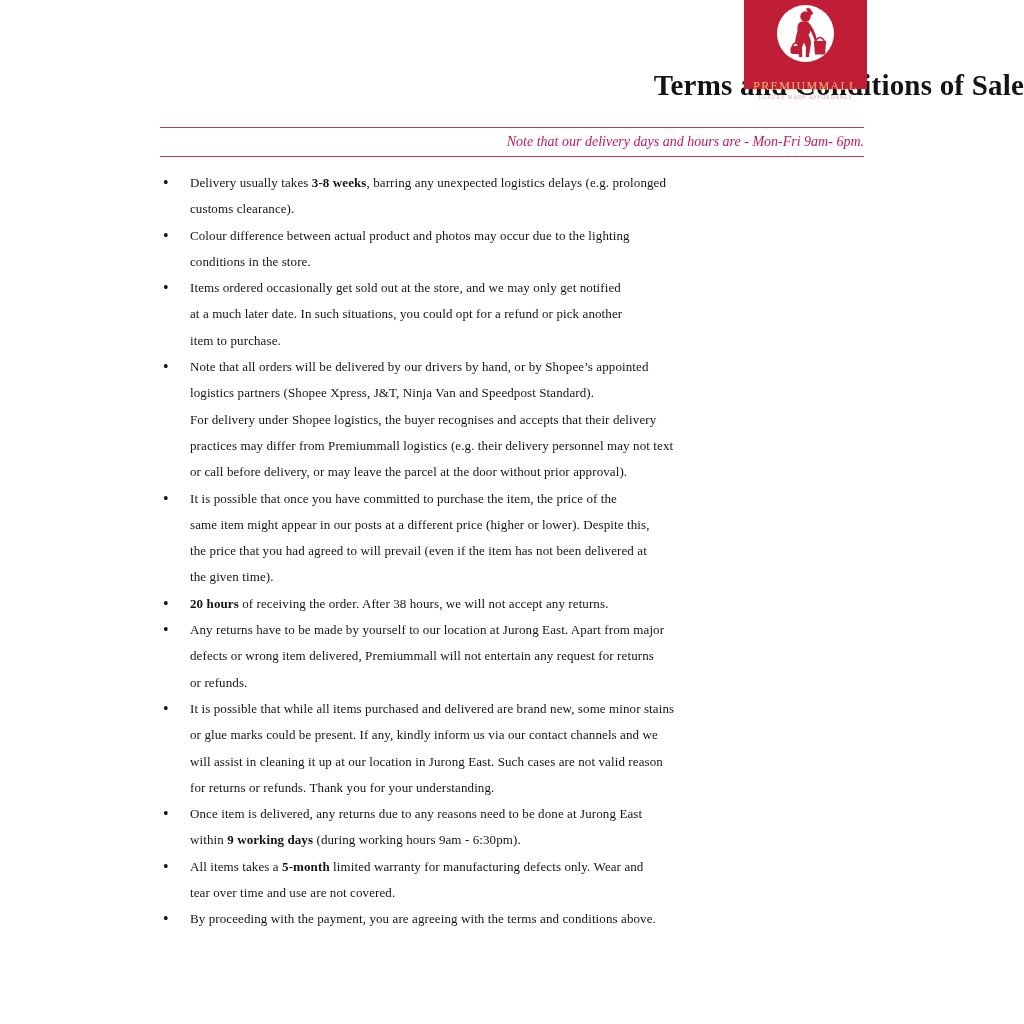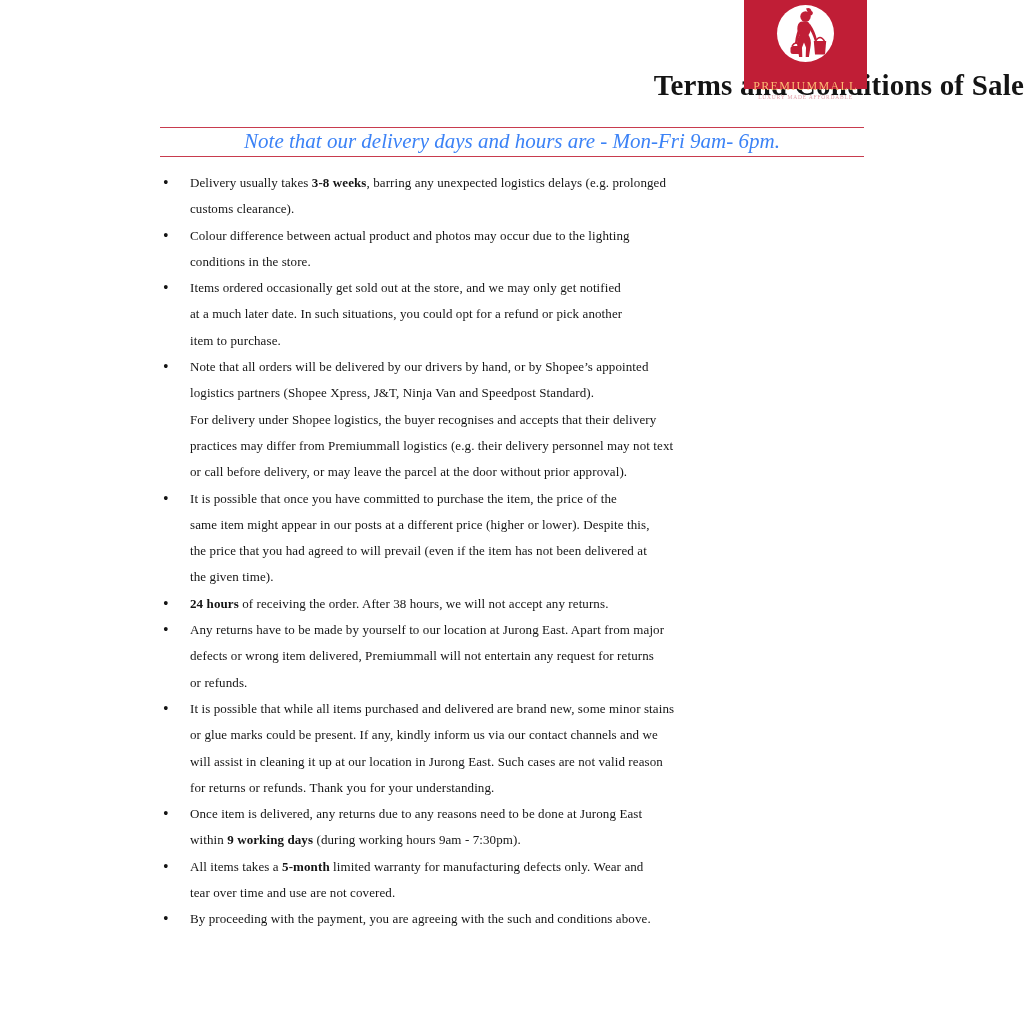--- a/index.html
+++ b/index.html
@@ -43,24 +43,24 @@
     font-size: 29px; line-height: 34px;
     font-weight: bold;
     letter-spacing: 0.2px;
   }
 
   
   .content { margin: 0 160px; }
   .rule { border: 0; border-top: 1.6px solid #C83B4E; margin: 0; }
   .rule-top { margin-top: 25px; }
   .note {
-    color: #3b82f6;
+    color: #be185d;
     font-style: italic;
-    font-size: 21px;
-    text-align: center;
+    font-size: 14px;
+    text-align: right;
     line-height: 27px;
     padding: 0 0 1px 0;
   }
 
   
   ul.terms {
     list-style: none;
     margin: 13px 0 0 0;
     padding: 0;
   }
@@ -154,45 +154,45 @@
         </li>
         <li>
           <span class="bullet-marker">•</span>
           <span class="bullet-text"><span>It is possible that once you have committed to purchase the item, the price of the
 same item might appear in our posts at a different price (higher or lower). Despite this,
 the price that you had agreed to will prevail (even if the item has not been delivered at
 the given time).</span></span>
         </li>
         <li>
           <span class="bullet-marker">•</span>
-          <span class="bullet-text"><b>24 hours</b><span> of receiving the order. After 38 hours, we will not accept any returns.</span></span>
+          <span class="bullet-text"><b>20 hours</b><span> of receiving the order. After 38 hours, we will not accept any returns.</span></span>
         </li>
         <li>
           <span class="bullet-marker">•</span>
           <span class="bullet-text"><span>Any returns have to be made by yourself to our location at Jurong East. Apart from major
 defects or wrong item delivered, Premiummall will not entertain any request for returns
 or refunds.</span></span>
         </li>
         <li>
           <span class="bullet-marker">•</span>
           <span class="bullet-text"><span>It is possible that while all items purchased and delivered are brand new, some minor stains
 or glue marks could be present. If any, kindly inform us via our contact channels and we
 will assist in cleaning it up at our location in Jurong East. Such cases are not valid reason
 for returns or refunds. Thank you for your understanding.</span></span>
         </li>
         <li>
           <span class="bullet-marker">•</span>
           <span class="bullet-text"><span>Once item is delivered, any returns due to any reasons need to be done at Jurong East
-within </span><b>9 working days</b><span> (during working hours 9am - 7:30pm).</span></span>
+within </span><b>9 working days</b><span> (during working hours 9am - 6:30pm).</span></span>
         </li>
         <li>
           <span class="bullet-marker">•</span>
           <span class="bullet-text"><span>All items takes a </span><b>5-month</b><span> limited warranty for manufacturing defects only. Wear and
 tear over time and use are not covered.</span></span>
         </li>
         <li>
           <span class="bullet-marker">•</span>
-          <span class="bullet-text"><span>By proceeding with the payment, you are agreeing with the such and conditions above.</span></span>
+          <span class="bullet-text"><span>By proceeding with the payment, you are agreeing with the terms and conditions above.</span></span>
         </li>
       </ul>
   </div>
 
 </div>
 
 </body></html>

